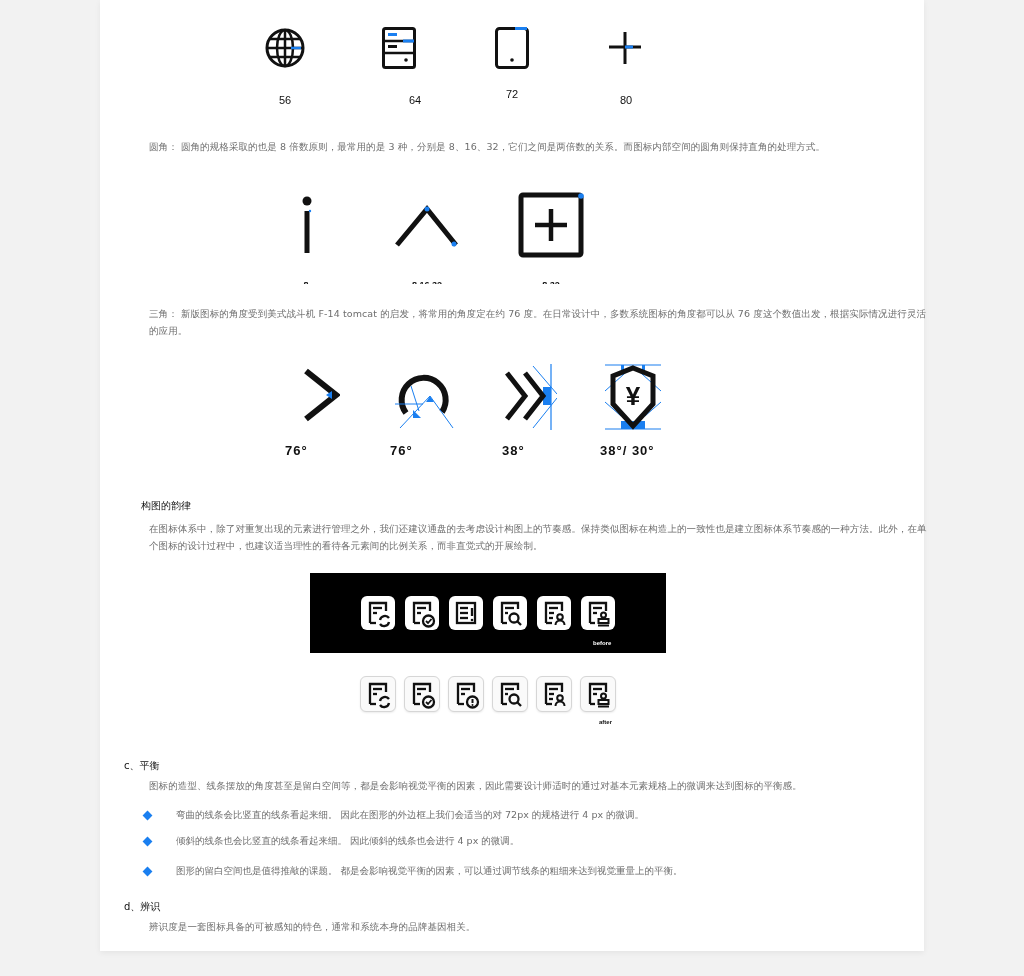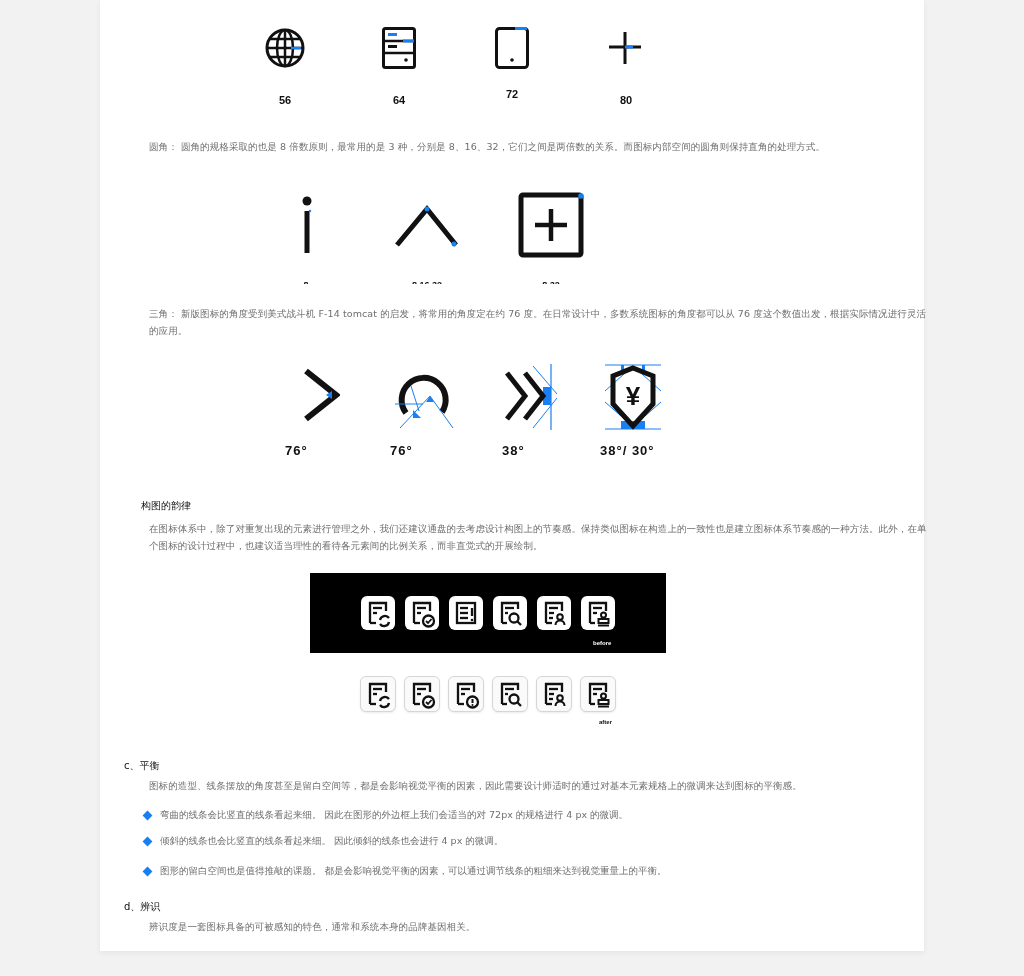--- a/index.html
+++ b/index.html
@@ -18,21 +18,21 @@
   .para {
     position: absolute; color: #6e6e6e; font-size: 9.5px; line-height: 17px;
     letter-spacing: 0.1px;
     padding-left: 8px;
   }
   .heading {
     position: absolute; color: #111; font-size: 10px; font-weight: normal;
   }
   .size-label {
     position: absolute; width: 60px; text-align: center;
-    font-family: "Liberation Sans", sans-serif; font-weight: bold; font-size: 11px; color: #111;
+    font-family: "Liberation Sans", sans-serif; font-weight: normal; font-size: 11px; color: #111;
   }
   .angle-label {
     position: absolute; width: 80px; text-align: left;
     font-family: "Liberation Sans", sans-serif; font-weight: bold; font-size: 13px; color: #111;
     letter-spacing: 1px;
   }
   .cut-label {
     position: absolute; height: 3px; overflow: hidden;
     font-family: "Liberation Sans", sans-serif; font-weight: bold; font-size: 9px; color: #111;
     line-height: 8px; text-align: center; width: 80px;
@@ -43,21 +43,21 @@
   .doc-tile {
     position: absolute; width: 34px; height: 34px; border-radius: 6px;
   }
   .doc-tile.dark { background: #fff; }
   .doc-tile.light { background: #fafafa; border: 1px solid #d6d6d6; box-shadow: 0 1px 2px rgba(0,0,0,0.08); width: 34px; height: 34px; }
   .tiny-label {
     position: absolute; font-family: "Liberation Sans", sans-serif; font-size: 6px; font-weight: bold;
   }
   .bullet-row {
     position: absolute; left: 142px; color: #6e6e6e; font-size: 9.5px; line-height: 14px;
-    display: flex; align-items: center;
+    display: flex; align-items: center; gap: 16px;
   }
   .diamond {
     display: inline-block; width: 7px; height: 7px; background: #1a7ff0;
     transform: rotate(45deg); margin: 0 9px 0 2px;
   }
 </style>
 </head>
 <body>
 
 <div class="card"></div>
@@ -85,21 +85,21 @@
     <rect x="1.5" y="1.5" width="31" height="39" rx="3" fill="none" stroke="#111" stroke-width="3"></rect>
     <rect x="20" y="0" width="12" height="3" fill="#1a7ff0"></rect>
     <circle cx="17" cy="33" r="1.8" fill="#111"></circle>
   </svg>
   <svg class="abs" style="left:609px;top:31px" width="32" height="34" viewBox="0 0 32 34">
     <line x1="16" y1="1" x2="16" y2="33" stroke="#111" stroke-width="3"></line>
     <line x1="0" y1="16" x2="32" y2="16" stroke="#111" stroke-width="3"></line>
     <line x1="16" y1="16" x2="24" y2="16" stroke="#1a7ff0" stroke-width="3"></line>
   </svg>
   <div class="size-label" style="left:255px;top:94px">56</div>
-  <div class="size-label" style="left:369px;top:94px">64</div>
+  <div class="size-label" style="left:385px;top:94px">64</div>
   <div class="size-label" style="left:482px;top:88px">72</div>
   <div class="size-label" style="left:596px;top:94px">80</div>
 </div>
 
 <div class="para" style="left:141px;top:138px;width:760px">圆角： 圆角的规格采取的也是 8 倍数原则，最常用的是 3 种，分别是 8、16、32，它们之间是两倍数的关系。而图标内部空间的圆角则保持直角的处理方式。</div>
 
 <svg class="abs" style="left:300px;top:194px" width="16" height="62" viewBox="0 0 16 62">
   <circle cx="7" cy="7" r="4.5" fill="#111"></circle>
   <rect x="4.5" y="17" width="5" height="42" fill="#111"></rect>
   <circle cx="10" cy="17" r="1.2" fill="#1a7ff0"></circle>

